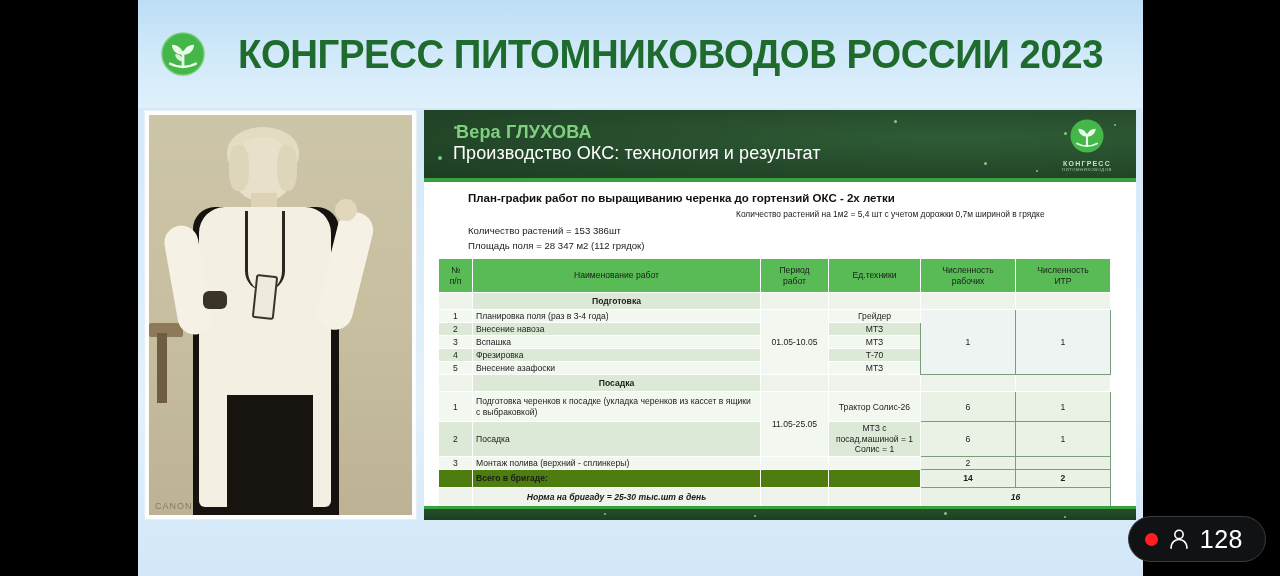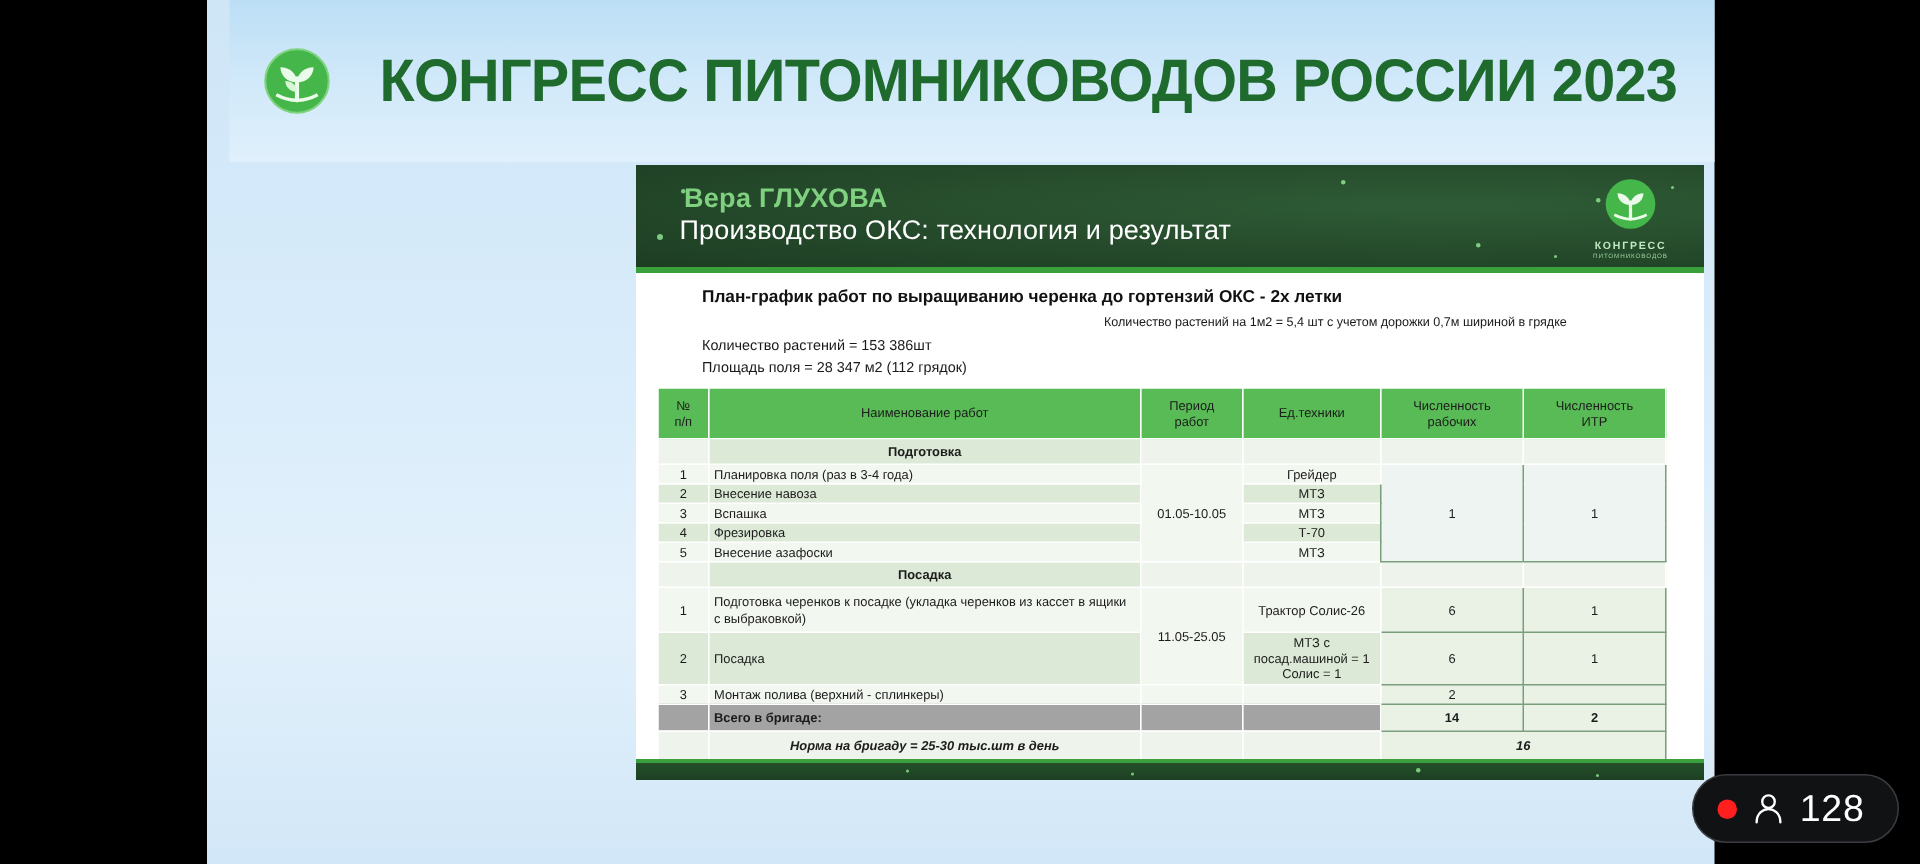--- a/index.html
+++ b/index.html
@@ -14,21 +14,21 @@
   #frame {
     position: absolute; left: 138px; top: 0; width: 1005px; height: 576px;
     background: linear-gradient(180deg,#cfe6f7 0%,#d7ebfa 35%,#e3f1fb 70%,#d2e7f8 100%);
     overflow: hidden;
   }
 
   
   #banner {
     position: absolute; left: 0; top: 0; width: 1005px; height: 108px;
     background: linear-gradient(180deg,#bcdef5 0%,#cfe8f9 45%,#e0f0fc 100%);
-    display: flex; align-items: center; justify-content: center; gap: 14px; margin-left: 15px;
+    display: flex; align-items: center; justify-content: center; gap: 14px;
   }
   #banner-logo { width: 46px; height: 46px; flex: 0 0 auto; }
   #banner-title {
     font-size: 40px; font-weight: bold; color: #1f6b2e;
     letter-spacing: -0.5px; white-space: nowrap;
     font-family: "Liberation Sans", sans-serif;
     transform: scaleX(0.96);
   }
 
   
@@ -138,21 +138,21 @@
   tbody tr.even td { background: #dce9d6; }
   tr.section td {
     background: #dce9d6; font-weight: bold; font-size: 10.5px; text-align: center;
     height: 17px; color:#111;
   }
   tr.section td.blank { background: #eef4ec; }
   td.merged { background: #eef4f2 !important; border: 1px solid #7a9d7c !important;
     text-align: center; font-size: 10px; }
   td.mergeW { background: #eaf2e6 !important; border: 1px solid #7a9d7c !important;
     text-align: center; font-size: 10px; }
-  tr.total td { background: #a3a3a3; font-weight: bold; font-size: 11px; height: 18px; }
+  tr.total td { background: #4d7c0f; font-weight: bold; font-size: 11px; height: 18px; }
   tr.total td.c-name { text-align: left; padding-left: 10px; }
   tr.norm td { background: #eef4ec; font-weight: bold; font-style: italic;
     font-size: 11.5px; height: 19px; }
   tr.norm td.c-name { text-align: center; padding-left: 10px; }
   td.big { font-size: 11px; font-weight: bold; }
 
   
   #viewers {
     position: absolute; right: 14px; bottom: 14px; height: 46px;
     padding: 0 22px 0 16px; border-radius: 26px;
@@ -178,20 +178,42 @@
           <path d="M50 78 L50 46" stroke="#eafbe9" stroke-width="6" stroke-linecap="round"></path>
           <path d="M50 52 C34 52 26 40 26 30 C40 30 50 40 50 52 Z" fill="#eafbe9"></path>
           <path d="M50 52 C66 52 74 40 74 30 C60 30 50 40 50 52 Z" fill="#eafbe9"></path>
           <path d="M50 66 C40 66 33 58 33 50 C43 50 50 57 50 66 Z" fill="#d8f5d6"></path>
           <path d="M20 70 Q50 86 80 70" stroke="#eafbe9" stroke-width="5" fill="none"></path>
         </svg>
       </span>
       <span id="banner-title">КОНГРЕСС ПИТОМНИКОВОДОВ РОССИИ 2023</span>
     </div>
 
+    <div id="speaker">
+      <div id="speaker-inner">
+        <div class="p-podium"></div>
+          <div class="p-podium2"></div>
+        <div class="p-hair"></div>
+        <div class="p-head"></div>
+        <div class="p-hair2"></div>
+          <div class="p-hair3"></div>
+        <div class="p-neck"></div>
+        <div class="p-coatL"></div>
+          <div class="p-coatR"></div>
+        <div class="p-body"></div>
+        <div class="p-armR"></div>
+          <div class="p-armL"></div>
+        <div class="p-handR"></div>
+          <div class="p-handL"></div>
+        <div class="p-lace"></div>
+        <div class="p-pend"></div>
+        <div class="p-legs"></div>
+        <div class="p-wm">CANON</div>
+      </div>
+    </div>
 
     <div id="slide">
 
       <div id="slide-header">
         <span class="dot" style="left:30px;top:16px;width:3px;height:3px;"></span>
         <span class="dot" style="left:14px;top:46px;width:4px;height:4px;"></span>
         <span class="dot" style="left:470px;top:10px;width:3px;height:3px;"></span>
         <span class="dot" style="left:560px;top:52px;width:3px;height:3px;"></span>
         <span class="dot" style="left:640px;top:22px;width:3px;height:3px;"></span>
         <span class="dot" style="left:690px;top:14px;width:2px;height:2px;"></span>

